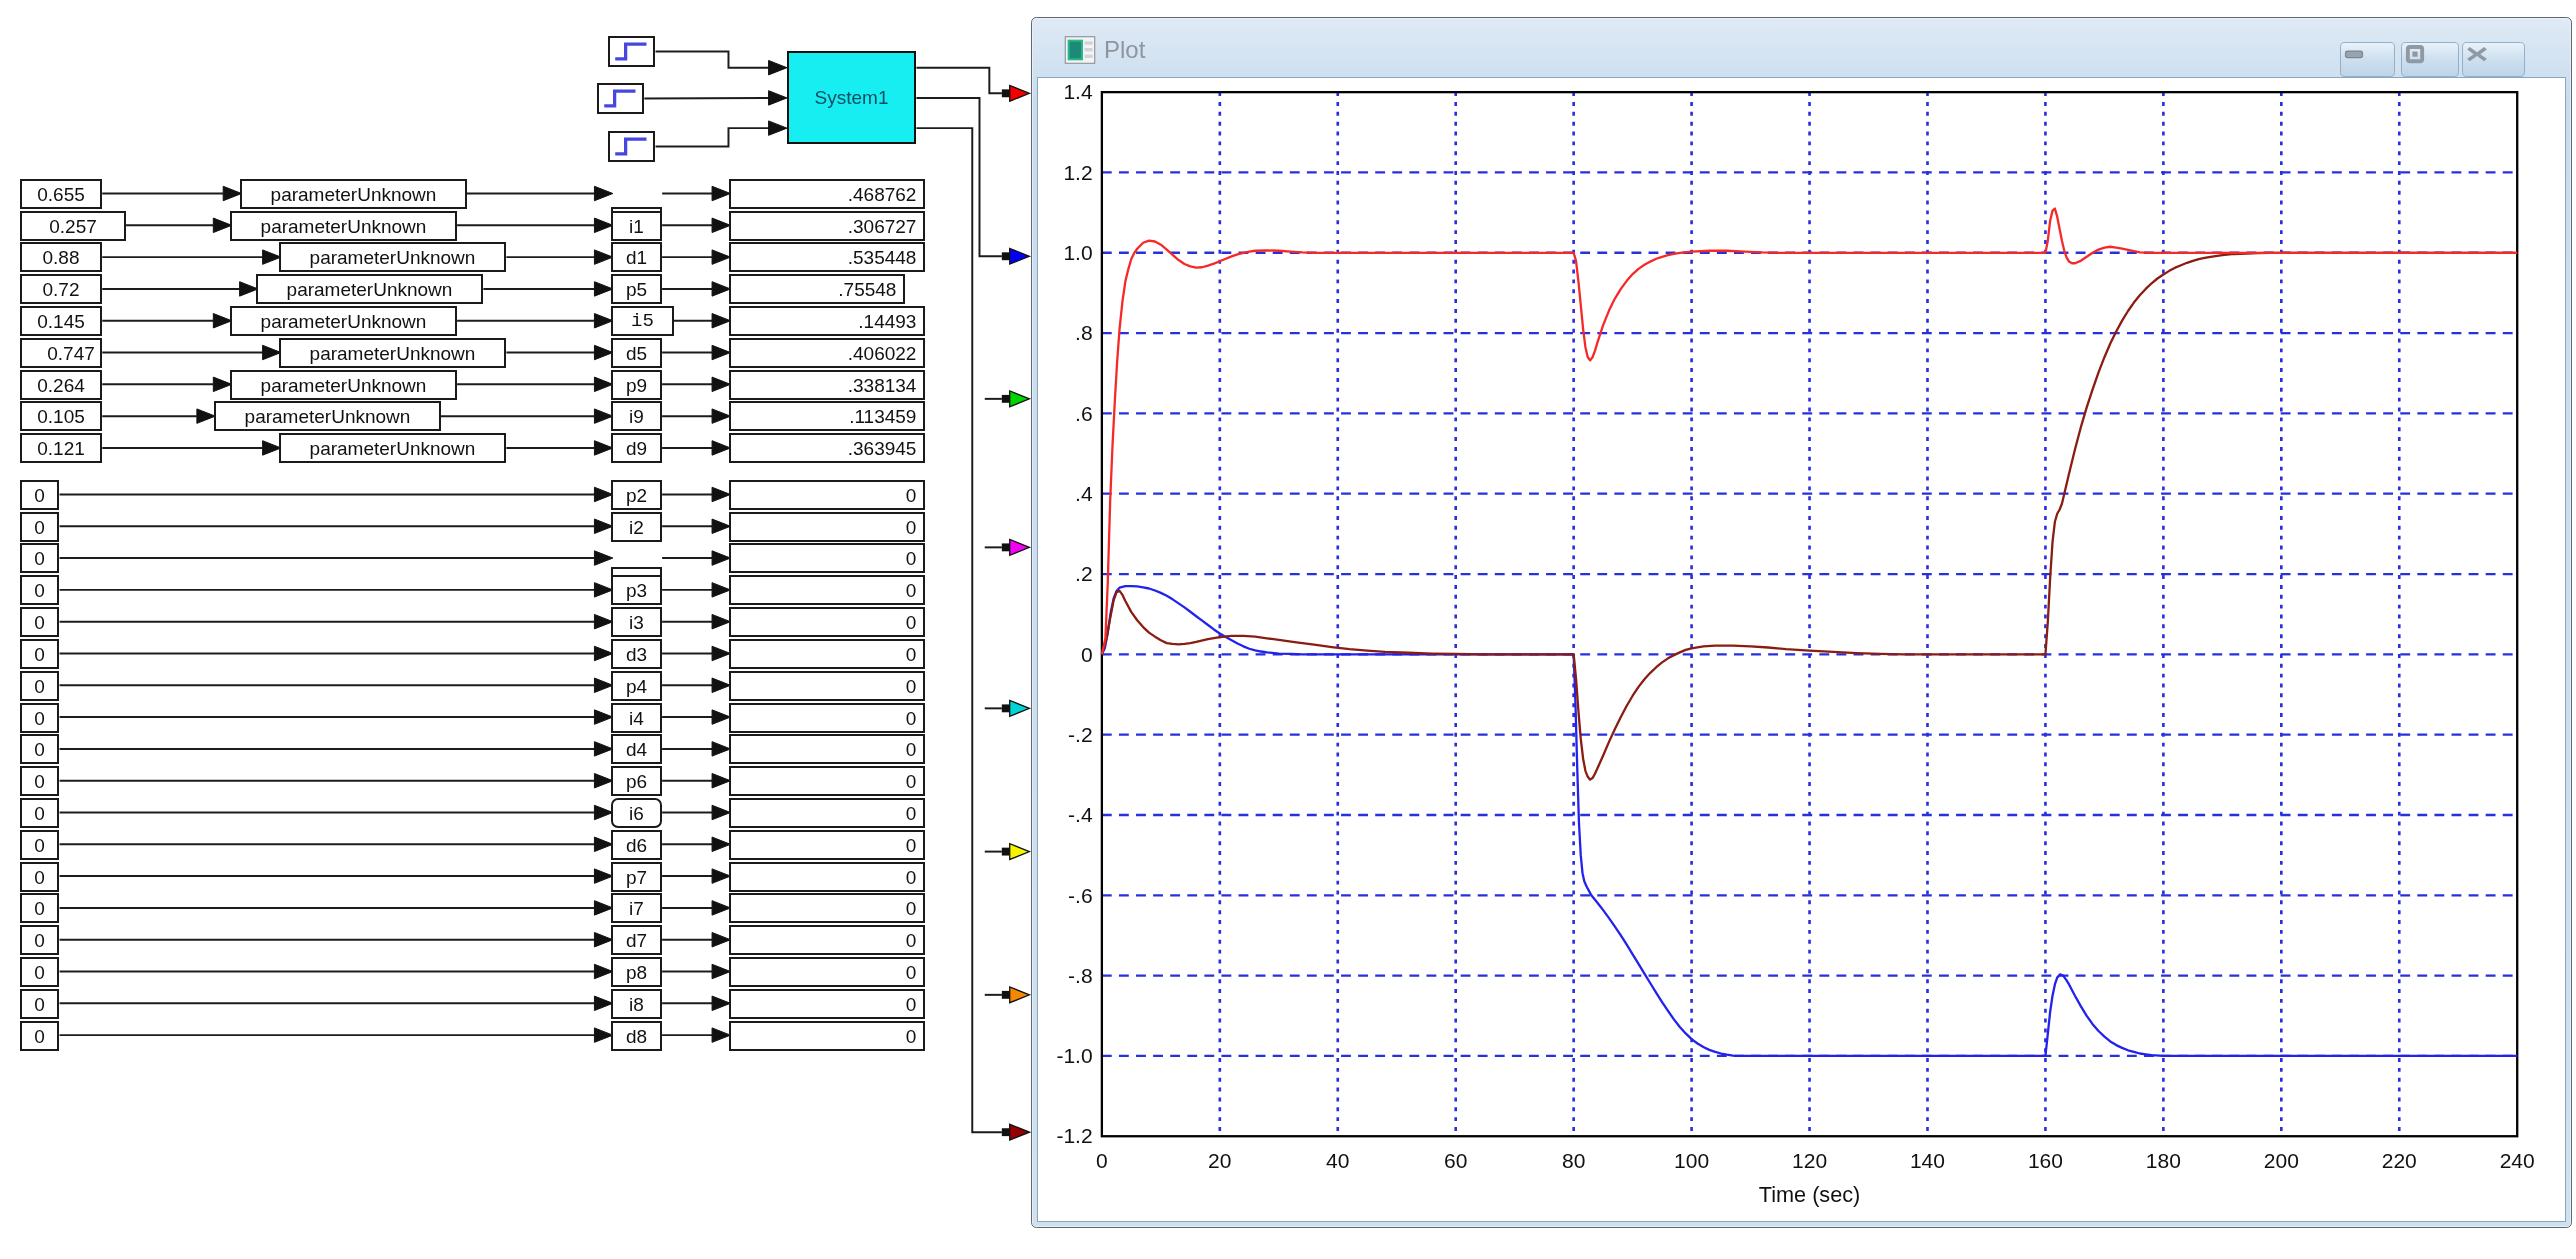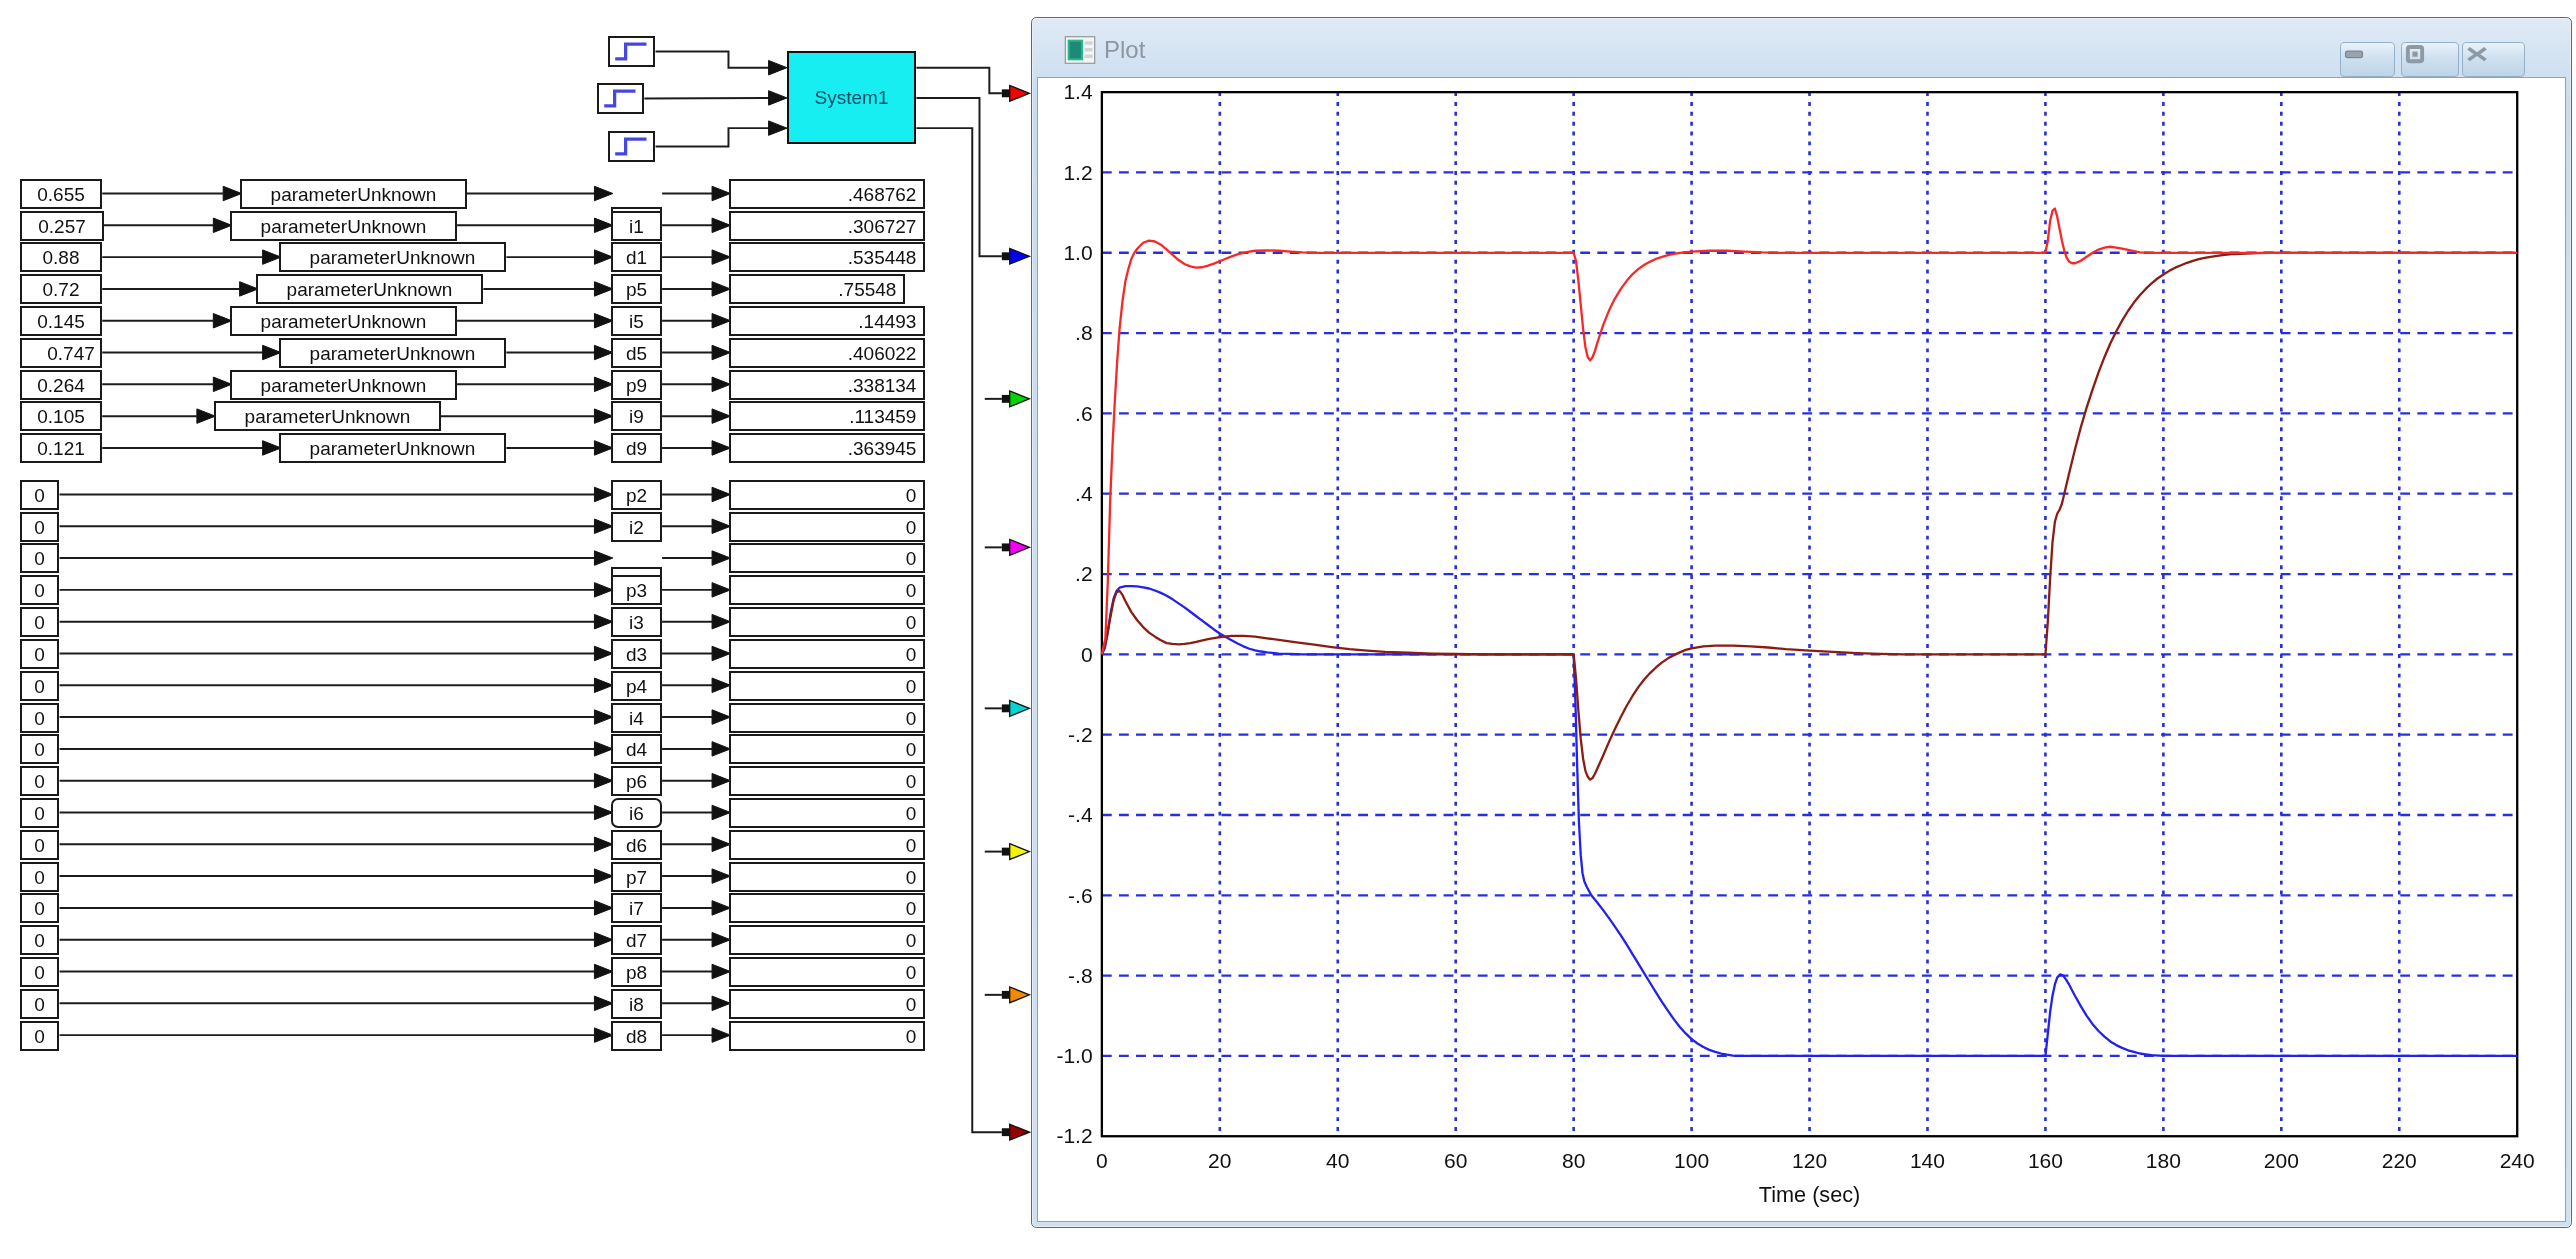--- a/index.html
+++ b/index.html
@@ -195,35 +195,35 @@
       <polygon points="1566,1514 1536,1502 1536,1526" fill="#f48800" stroke="#111" stroke-width="2"></polygon>
       <rect x="1524" y="1717" width="12" height="12" fill="#111"></rect>
       <polygon points="1566,1723 1536,1711 1536,1735" fill="#960000" stroke="#111" stroke-width="2"></polygon>
     </svg>
 
   <div id="blocks-layer">
       <div class="block" style="left:20px;top:179px;width:82px;height:30px;">0.655</div>
       <div class="block" style="left:240px;top:179px;width:227px;height:30px;">parameterUnknown</div>
       <div class="block" style="left:611px;top:179px;width:51px;height:30px;margin-top:28px;">p1</div>
       <div class="block val" style="left:729px;top:179px;width:196px;height:30px;">.468762</div>
-      <div class="block" style="left:20px;top:211px;width:84px;height:30px;text-align:center;">0.257</div>
+      <div class="block" style="left:20px;top:211px;width:106px;height:30px;text-align:center;">0.257</div>
       <div class="block" style="left:230px;top:211px;width:227px;height:30px;">parameterUnknown</div>
       <div class="block" style="left:611px;top:211px;width:51px;height:30px;">i1</div>
       <div class="block val" style="left:729px;top:211px;width:196px;height:30px;">.306727</div>
       <div class="block" style="left:20px;top:242px;width:82px;height:30px;">0.88</div>
       <div class="block" style="left:279px;top:242px;width:227px;height:30px;">parameterUnknown</div>
       <div class="block" style="left:611px;top:242px;width:51px;height:30px;">d1</div>
       <div class="block val" style="left:729px;top:242px;width:196px;height:30px;">.535448</div>
       <div class="block" style="left:20px;top:274px;width:82px;height:30px;">0.72</div>
       <div class="block" style="left:256px;top:274px;width:227px;height:30px;">parameterUnknown</div>
       <div class="block" style="left:611px;top:274px;width:51px;height:30px;">p5</div>
       <div class="block val" style="left:729px;top:274px;width:176px;height:30px;">.75548</div>
       <div class="block" style="left:20px;top:306px;width:82px;height:30px;">0.145</div>
       <div class="block" style="left:230px;top:306px;width:227px;height:30px;">parameterUnknown</div>
-      <div class="block" style="left:611px;top:306px;width:51px;height:30px;">i5</div>
+      <div class="block" style="left:611px;top:306px;width:63px;height:30px;font-family:Liberation Mono, monospace;">i5</div>
       <div class="block val" style="left:729px;top:306px;width:196px;height:30px;">.14493</div>
       <div class="block" style="left:20px;top:338px;width:82px;height:30px;padding-left:20px;">0.747</div>
       <div class="block" style="left:279px;top:338px;width:227px;height:30px;">parameterUnknown</div>
       <div class="block" style="left:611px;top:338px;width:51px;height:30px;">d5</div>
       <div class="block val" style="left:729px;top:338px;width:196px;height:30px;">.406022</div>
       <div class="block" style="left:20px;top:370px;width:82px;height:30px;">0.264</div>
       <div class="block" style="left:230px;top:370px;width:227px;height:30px;">parameterUnknown</div>
       <div class="block" style="left:611px;top:370px;width:51px;height:30px;">p9</div>
       <div class="block val" style="left:729px;top:370px;width:196px;height:30px;">.338134</div>
       <div class="block" style="left:20px;top:401px;width:82px;height:30px;">0.105</div>

